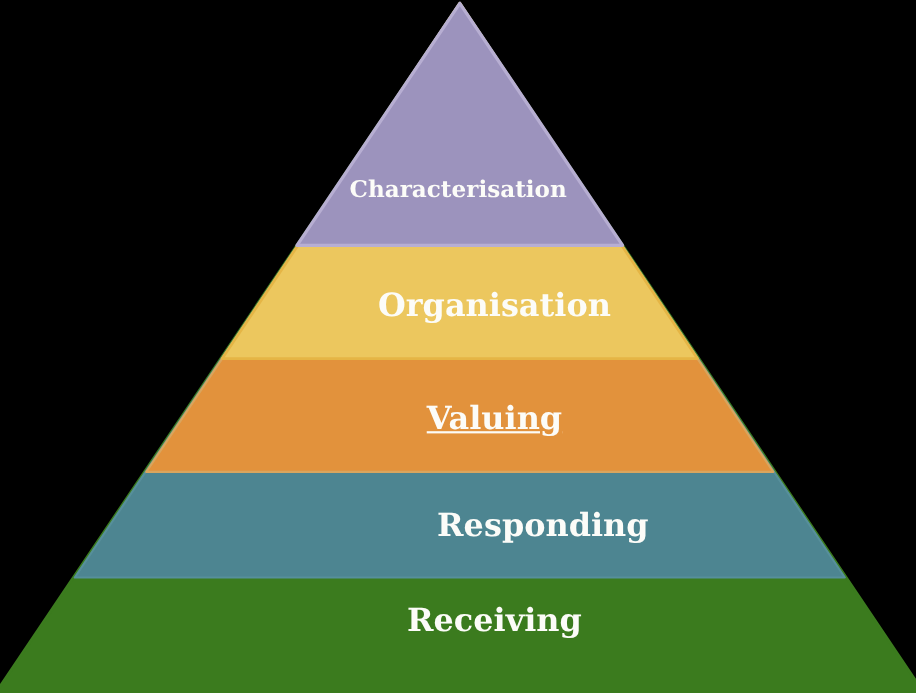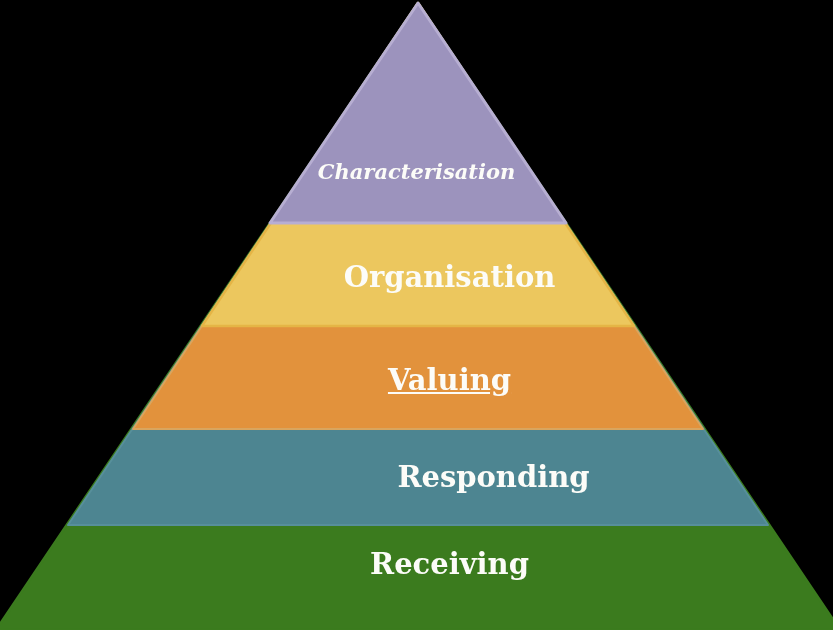--- a/index.html
+++ b/index.html
@@ -34,21 +34,21 @@
   .band-label.small {
     font-size: 21px;
     line-height: 30px;
     white-space: normal;
   }
   .band-label.large {
     font-size: 29px;
     line-height: 34px;
     padding-left: 33px;
   }
-  .band-label span { display: block; font-style: italic; }
+  .band-label span { display: block; }
 </style>
 </head>
 <body>
 
 <div class="stage" style="background: rgb(0, 0, 0);">
 
   <svg width="833" height="630" viewBox="0 0 833 630">
 
     <polygon points="418,3 -4,630 840,630" stroke-width="2.5" stroke-linejoin="round" style="fill: rgb(59, 123, 30); stroke: rgb(59, 123, 30);"></polygon>
     <polygon points="418,3 68,525 768,525" stroke-width="2" stroke-linejoin="round" style="fill: rgb(77, 133, 145); stroke: rgb(87, 143, 155);"></polygon>

